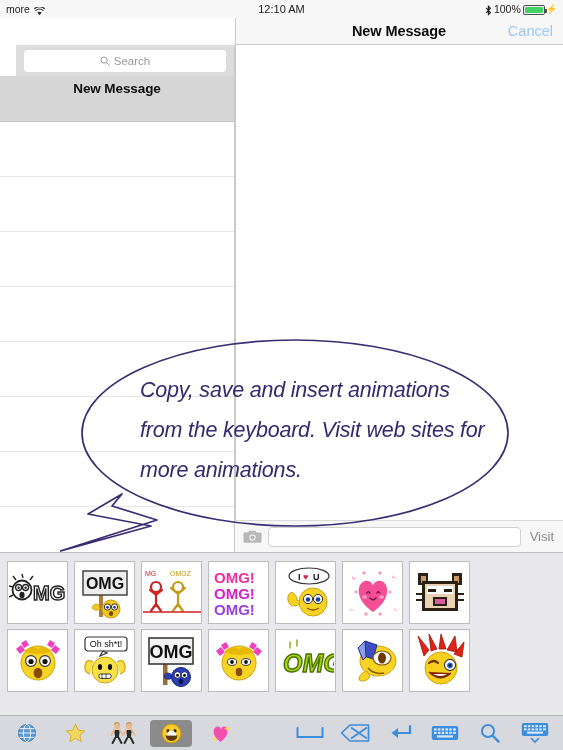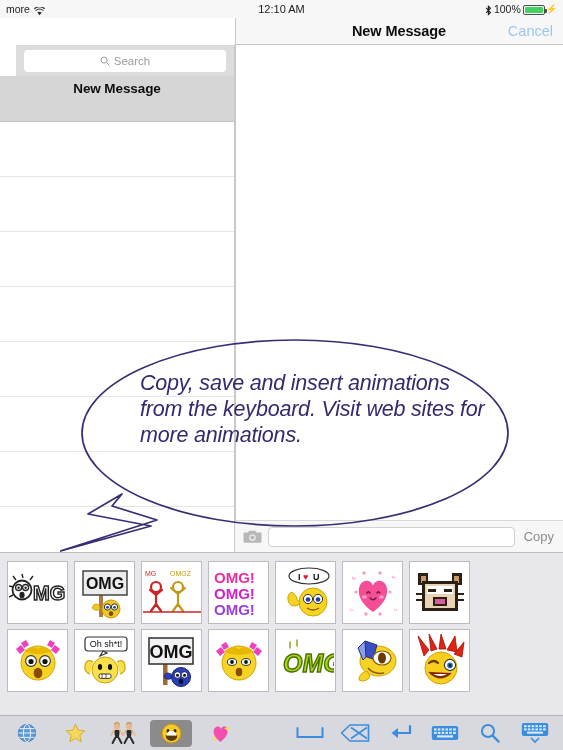--- a/index.html
+++ b/index.html
@@ -112,21 +112,21 @@
   .msg-field {
     flex:1; height:20px; background:#fff; border:1px solid #d0d0d0; border-radius:4px;
     cursor:text;
   }
   .send-btn { font-size:13px; color:#8c8c8c; padding:0 3px; cursor:pointer; }
 
   
   .bubble-svg { position:absolute; left:60px; top:336px; pointer-events:none; }
   .bubble-text {
     position:absolute; left:140px; top:370px; width:345px;
-    font-size:21.5px; font-style:italic; line-height:26px;
+    font-size:21.5px; font-style:italic; line-height:40px;
     color:#342a6e; letter-spacing:-0.2px;
   }
 
   
   .sticker-panel {
     position:absolute; left:0; top:552px; width:563px; height:163px;
     background:#e8e8ec; border-top:1px solid #bdbdbd;
     padding:8px 7px 0 7px;
   }
   .sticker-grid { display:flex; flex-direction:column; gap:5px; }
@@ -234,21 +234,21 @@
     <span class="cam-ic">
       <svg width="19" height="15" viewBox="0 0 19 15">
         <path d="M1.5 3.6 h3.4 l1.3 -1.8 h6.1 l1.3 1.8 h3.9
                  a1 1 0 0 1 1 1 v8.1 a1 1 0 0 1 -1 1 h-16
                  a1 1 0 0 1 -1 -1 v-8.1 a1 1 0 0 1 1 -1 z" fill="#b8b8b8"></path>
         <circle cx="9.5" cy="8.6" r="3.2" fill="#f7f7f7"></circle>
         <circle cx="9.5" cy="8.6" r="2.1" fill="#b8b8b8"></circle>
       </svg>
     </span>
     <div class="msg-field"></div>
-    <span class="send-btn">Copy</span>
+    <span class="send-btn">Visit</span>
   </div>
 
   <svg class="bubble-svg" width="450" height="220" viewBox="0 0 450 220">
     <ellipse cx="235" cy="97" rx="213" ry="93" fill="none" stroke="#3b2d73" stroke-width="1.7"></ellipse>
     <path d="M62 158 L28 178 L91 190 L-3 216 L97 184 L52 170 Z" fill="none" stroke="#3b2d73" stroke-width="1.7" stroke-linejoin="round"></path>
   </svg>
   <div class="bubble-text">Copy, save and insert animations from the keyboard. Visit web sites for more animations.</div>
 
   <div class="sticker-panel">
     <div class="sticker-grid">

